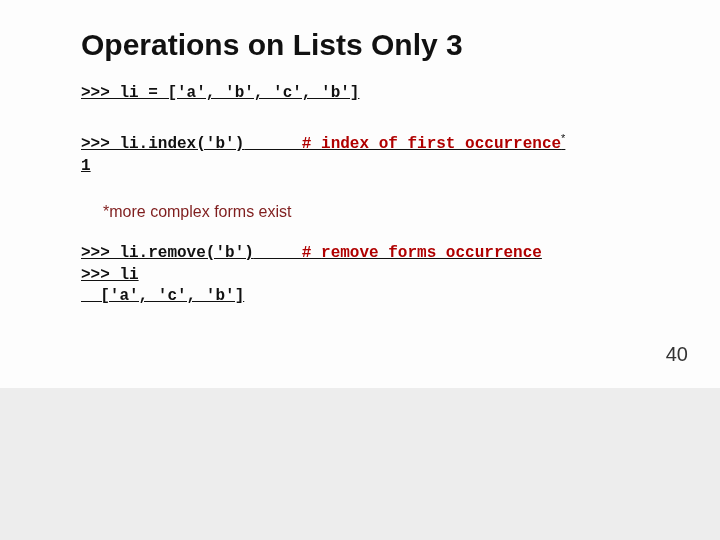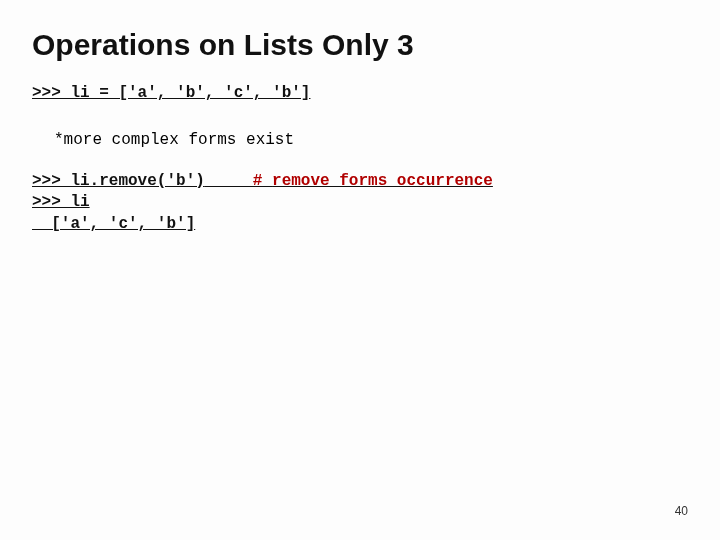--- a/index.html
+++ b/index.html
@@ -7,23 +7,23 @@
     padding: 0;
     width: 720px;
     height: 540px;
     background: #ededed;
     font-family: Arial, Helvetica, sans-serif;
   }
   .slide {
     position: relative;
     box-sizing: border-box;
     width: 720px;
-    height: 540px;
+    height: 388px;
     background: #fdfdfd;
-    padding: 28px 56px 0 32px;
+    padding: 28px 56px 0 81px;
   }
   .title {
     font-size: 30px;
     font-weight: bold;
     color: #111;
     margin: 0 0 22px 0;
     line-height: 1.1;
   }
   .code {
     font-family: "Courier New", Courier, monospace;
@@ -40,42 +40,44 @@
   .code .sup {
     font-family: Arial, Helvetica, sans-serif;
     font-weight: normal;
     font-size: 11px;
     vertical-align: super;
   }
   .block {
     margin-bottom: 26px;
   }
   .note {
-    font-family: Liberation Mono, monospace;
+    font-family: Liberation Sans, sans-serif;
     font-size: 16px;
-    color: #000000;
+    color: #7f1d1d;
     margin: 2px 0 22px 22px;
   }
   .pagenum {
     position: absolute;
     right: 32px;
     bottom: 22px;
-    font-size: 12px;
+    font-size: 20px;
     color: #333;
   }
 </style>
 </head>
 <body>
 
 <div class="slide">
 
   <h1 class="title">Operations on Lists Only 3</h1>
 
   <div class="code block"><span>&gt;&gt;&gt; li = ['a', 'b', 'c', 'b']</span></div>
 
+  <div class="code block"><span>&gt;&gt;&gt; li.index('b')</span><span class="comment"><span>      # </span><span>index of first occurrence</span></span><span class="sup">*</span>
+<span>1</span></div>
 
   <div class="note">*more complex forms exist</div>
 
 
   <div class="code block"><span>&gt;&gt;&gt; li.remove('b')</span><span class="comment"><span>     # </span><span>remove forms occurrence</span></span>
 <span>&gt;&gt;&gt; li</span>
 <span>  ['a', 'c', 'b']</span></div>
 
   <div class="pagenum">40</div>
 

